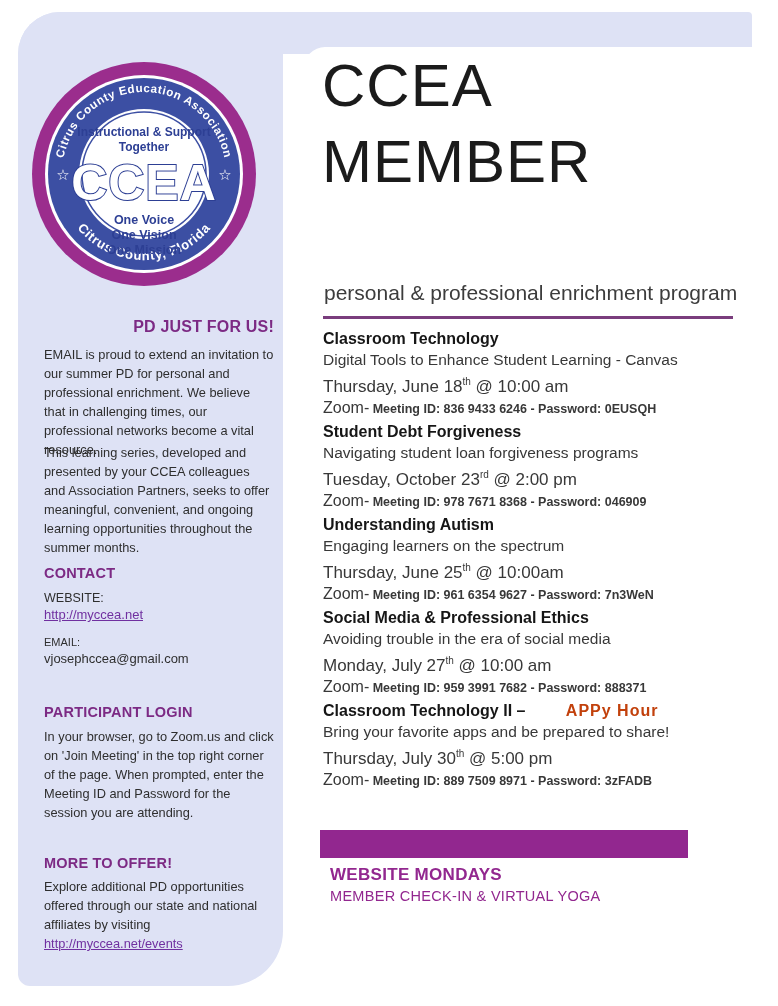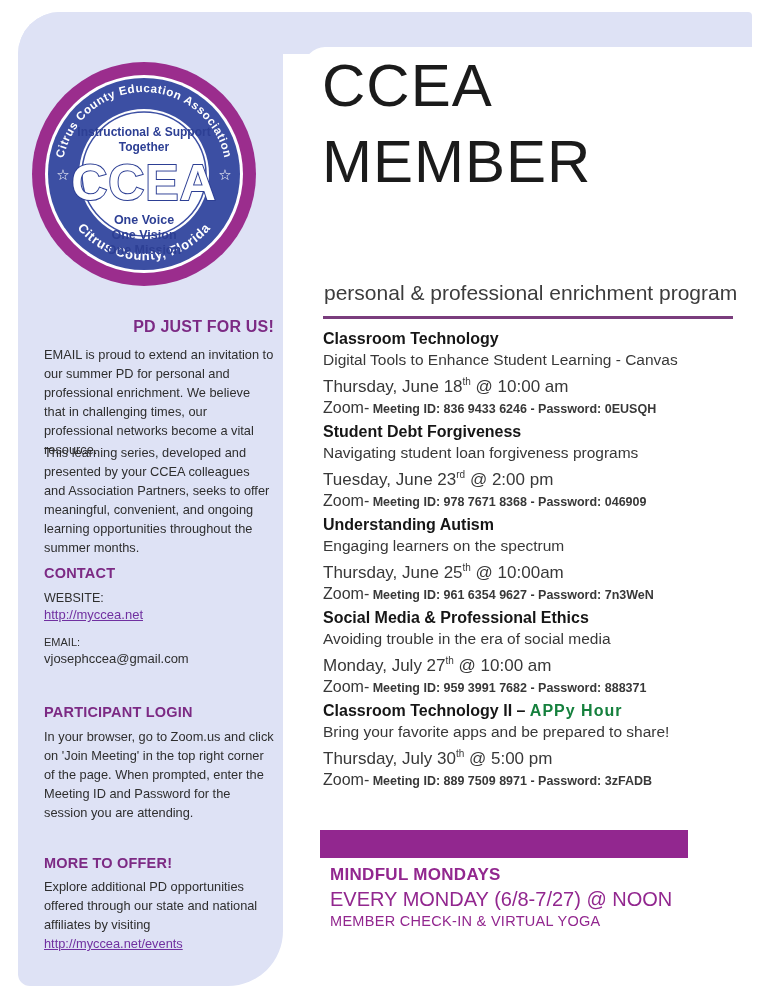--- a/index.html
+++ b/index.html
@@ -40,21 +40,21 @@
   .title { position:absolute; left:322px; top:48px; z-index:10;
            font-size:60px; line-height:76px; letter-spacing:1px; color:#1b1b1b; }
   .subtitle { position:absolute; left:324px; top:281px; z-index:10;
               font-size:21px; color:#3c3c3c; }
   .rule { position:absolute; left:323px; top:316px; width:410px; height:3px;
           background:#7a3d7d; z-index:10; }
 
   .events { position:absolute; left:323px; top:328px; width:450px; z-index:10; color:#383838; }
   .event    { height:85px; margin-bottom:8px; }
   .ev-title { font-size:16px; font-weight:bold; color:#161616; line-height:21px; }
-  .ev-accent{ color:#15803d; font-weight:bold; letter-spacing:1px; }
+  .ev-accent{ color:#c2410c; font-weight:bold; letter-spacing:1px;margin-left:36px; }
   .ev-desc  { font-size:15.5px; line-height:21px; }
   .ev-date  { font-size:17px; line-height:23px; }
   .ev-date sup { font-size:10px; }
   .ev-zoom  { line-height:20px; }
   .zl { font-size:16px; }
   .zi { font-size:12.5px; font-weight:bold; }
 
   
   .mindful-bar { position:absolute; left:320px; top:830px; width:368px; height:28px;
                  background:#92278f; z-index:10; }
@@ -139,21 +139,21 @@
   <div class="event">
     <div class="ev-title">Classroom Technology</div>
     <div class="ev-desc">Digital Tools to Enhance Student Learning - Canvas</div>
     <div class="ev-date"><span>Thursday, June 18</span><sup>th</sup><span> @ 10:00 am</span></div>
     <div class="ev-zoom"><span class="zl">Zoom-</span><span class="zi"> Meeting ID: 836 9433 6246 - Password: 0EUSQH</span></div>
   </div>
 
   <div class="event">
     <div class="ev-title">Student Debt Forgiveness</div>
     <div class="ev-desc">Navigating student loan forgiveness programs</div>
-    <div class="ev-date"><span>Tuesday, June 23</span><sup>rd</sup><span> @ 2:00 pm</span></div>
+    <div class="ev-date"><span>Tuesday, October 23</span><sup>rd</sup><span> @ 2:00 pm</span></div>
     <div class="ev-zoom"><span class="zl">Zoom-</span><span class="zi"> Meeting ID: 978 7671 8368 - Password: 046909</span></div>
   </div>
 
   <div class="event">
     <div class="ev-title">Understanding Autism</div>
     <div class="ev-desc">Engaging learners on the spectrum</div>
     <div class="ev-date"><span>Thursday, June 25</span><sup>th</sup><span> @ 10:00am</span></div>
     <div class="ev-zoom"><span class="zl">Zoom-</span><span class="zi"> Meeting ID: 961 6354 9627 - Password: 7n3WeN</span></div>
   </div>
 
@@ -168,16 +168,15 @@
     <div class="ev-title"><span>Classroom Technology II – </span><span class="ev-accent">APPy Hour</span></div>
     <div class="ev-desc">Bring your favorite apps and be prepared to share!</div>
     <div class="ev-date"><span>Thursday, July 30</span><sup>th</sup><span> @ 5:00 pm</span></div>
     <div class="ev-zoom"><span class="zl">Zoom-</span><span class="zi"> Meeting ID: 889 7509 8971 - Password: 3zFADB</span></div>
   </div>
 
 </div>
 
 <div class="mindful-bar"></div>
 <div class="mindful">
-  <div class="m-head">MINDFUL MONDAYS</div>
-  <div class="m-line1">EVERY MONDAY (6/8-7/27) @ NOON</div>
+  <div class="m-head">WEBSITE MONDAYS</div>
   <div class="m-line2">MEMBER CHECK-IN &amp; VIRTUAL YOGA</div>
 </div>
 
 </body></html>

